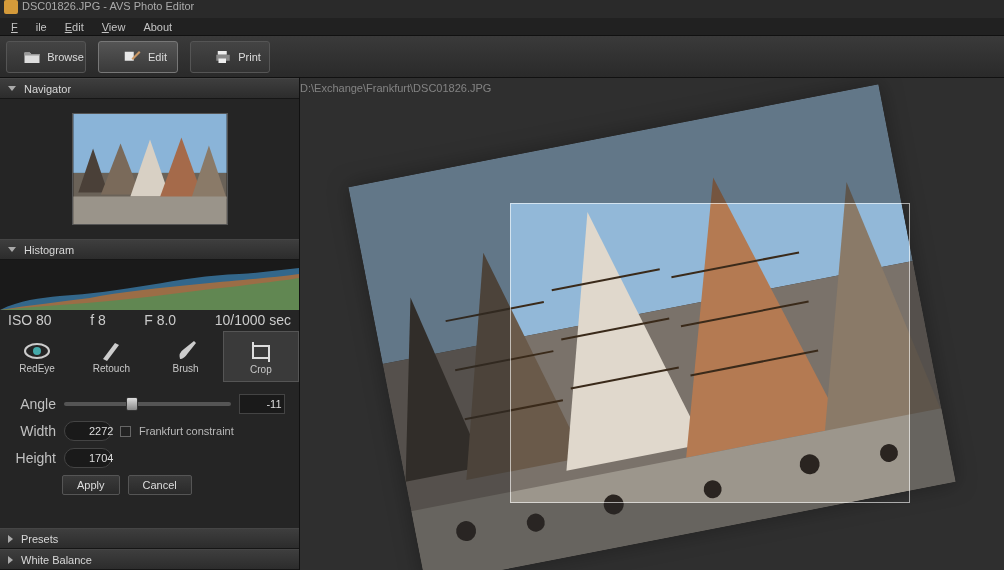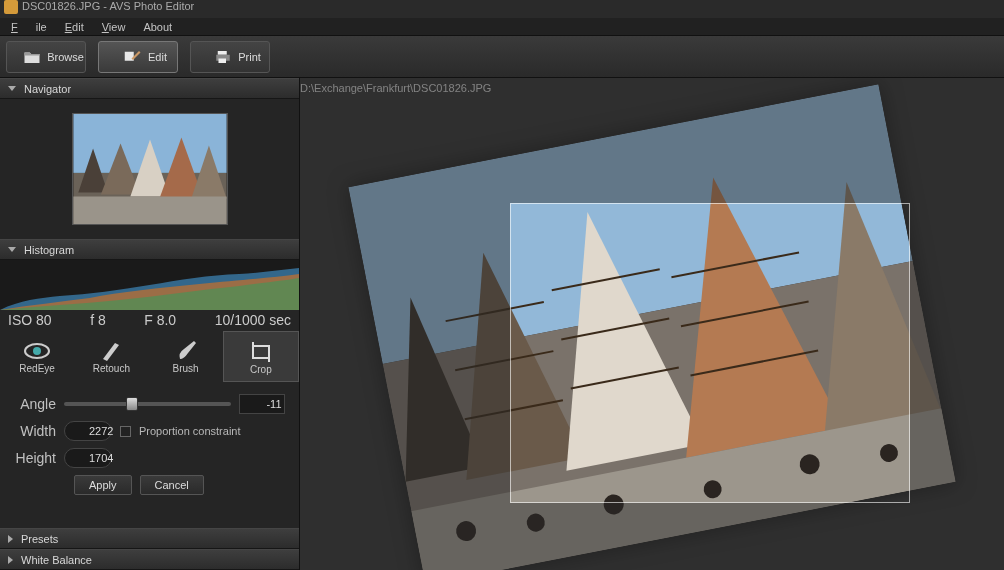--- a/index.html
+++ b/index.html
@@ -39,21 +39,21 @@
 .tool svg { width:28px; height:24px; }
 
 .crop-ctrl { padding:12px 14px 10px; }
 .crow { display:flex; align-items:center; margin-bottom:7px; gap:8px; }
 .clab { width:42px; text-align:right; font-size:14px; color:#c0c0c0; }
 .slider { flex:1; height:4px; background:#555; border-radius:2px; position:relative; }
 .slider .knob { position:absolute; top:-5px; width:12px; height:14px; background:linear-gradient(#ddd,#888); border-radius:2px; border:1px solid #333; }
 .valbox { width:46px; height:20px; background:#1a1a1a; border:1px solid #444; color:#ddd; text-align:center; line-height:18px; font-size:11px;padding-left:24px; }
 .valbox.wide { width:48px;border-radius:10px; }
 .chk { width:11px; height:11px; border:1px solid #666; background:#222; display:inline-block; }
-.btnrow { display:flex; gap:8px; margin-left:60px; margin-top:6px; }
+.btnrow { display:flex; gap:8px; margin-left:48px; margin-top:6px; }
 .btn { padding:3px 14px; background:linear-gradient(#3a3a3a,#2a2a2a); border:1px solid #555; border-radius:2px; color:#ddd; font-size:11px; }
 
 .canvas-area { flex:1; background:#353535; position:relative; overflow:hidden; }
 .path-label { text-align:left; padding:4px 0 0; font-size:11px; color:#ccc; height:20px; }
 .canvas-wrap { position:absolute; top:40px; left:50px; right:50px; bottom:20px; display:flex; align-items:center; justify-content:center; }
 .photo-rot { transform:rotate(-11deg); box-shadow:0 0 20px rgba(0,0,0,.5); }
 .photo-img { width:540px; height:405px; display:block; }
 .crop-overlay { position:absolute; border:1px solid rgba(255,255,255,.6); box-shadow:0 0 0 9999px rgba(40,40,40,.45); }
 
 
@@ -173,21 +173,21 @@
         <span class="clab">Angle</span>
         <div class="slider">
           <div class="knob" style="left:37%"></div>
         </div>
         <div class="valbox">-11</div>
       </div>
       <div class="crow">
         <span class="clab">Width</span>
         <div class="valbox wide">2272</div>
         <span class="chk"></span>
-        <span>Proportion constraint</span>
+        <span>Frankfurt constraint</span>
       </div>
       <div class="crow">
         <span class="clab">Height</span>
         <div class="valbox wide">1704</div>
       </div>
       <div class="btnrow">
         <div class="btn">Apply</div>
         <div class="btn">Cancel</div>
       </div>
     </div>

